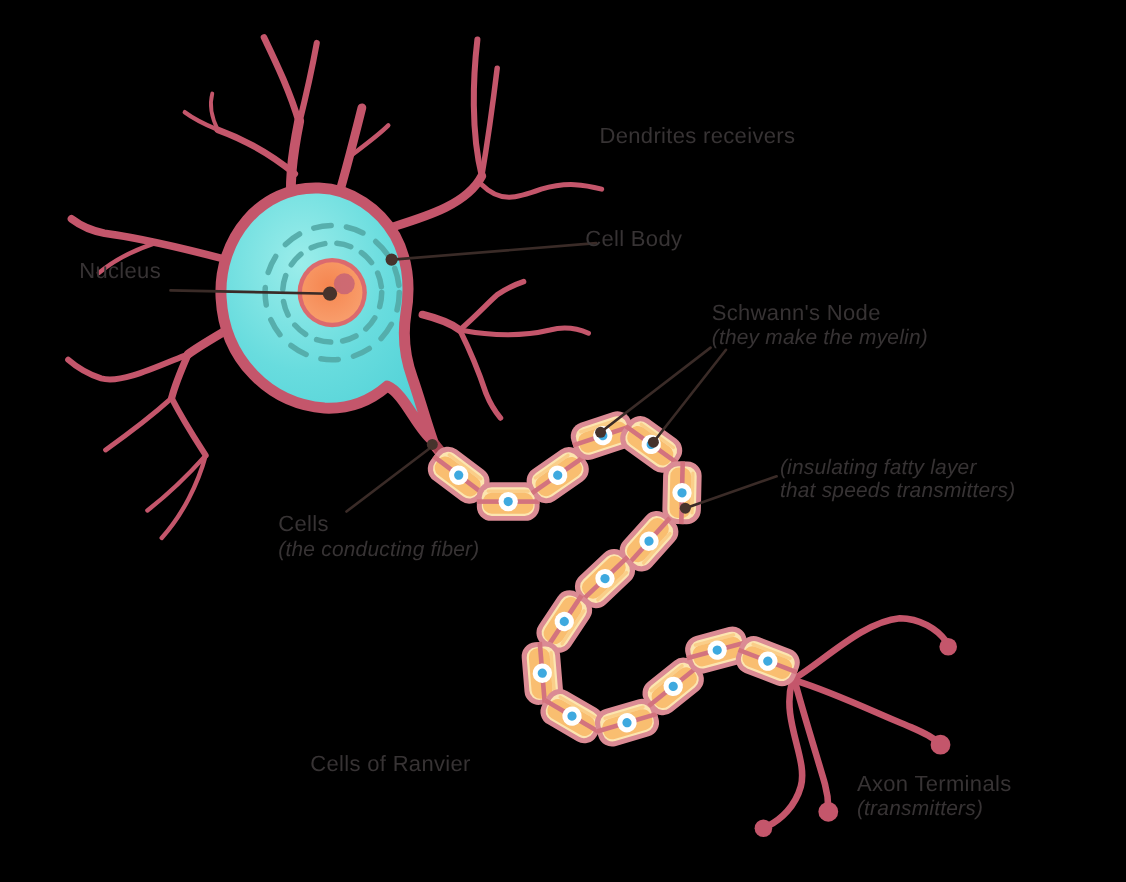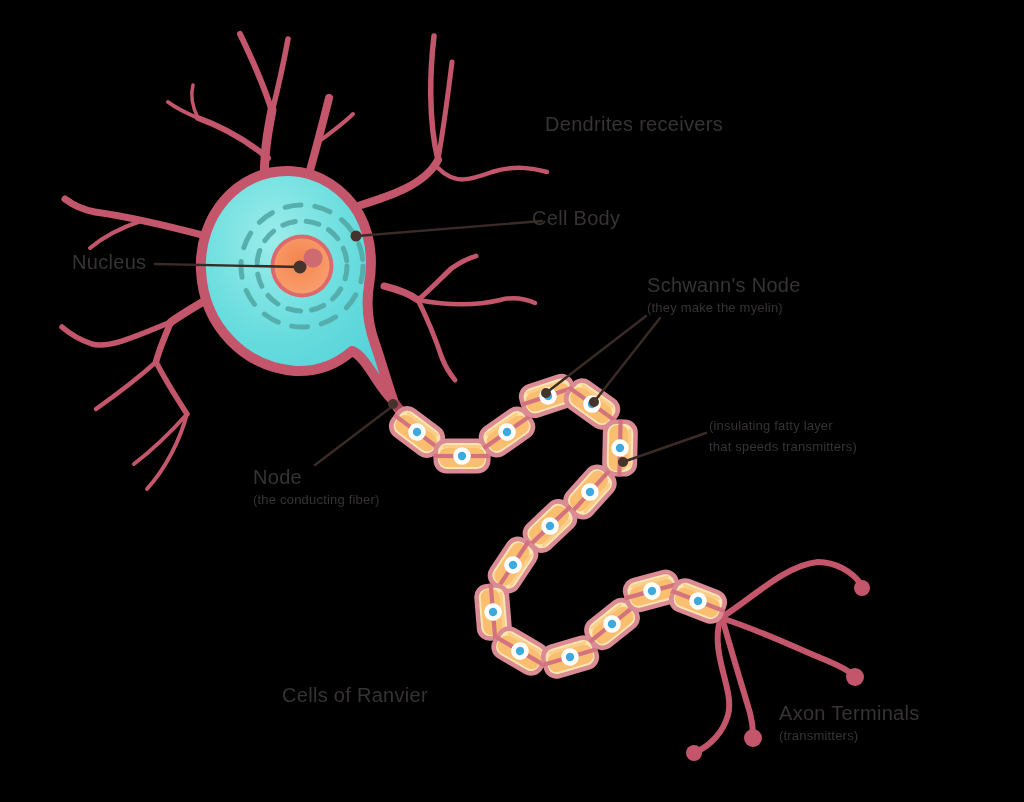--- a/index.html
+++ b/index.html
@@ -2,21 +2,21 @@
 <html><head>
 <meta charset="utf-8">
 <title>Neuron Diagram</title>
 <style>
   html,body{margin:0;padding:0;background:#000;}
   .stage{position:relative;width:1024px;height:802px;background:#000;overflow:hidden;
          font-family:"Liberation Sans",sans-serif;}
   .stage svg{position:absolute;left:0;top:0;}
   .label{position:absolute;white-space:nowrap;}
   .lt{font-size:20px;font-weight:500;letter-spacing:.3px;line-height:22px;}
-  .ls{font-size:13px;line-height:19px;margin-top:2px;letter-spacing:.2px;}
+  .ls{font-size:19px;font-style:italic;line-height:19px;margin-top:2px;letter-spacing:.2px;}
 </style>
 </head>
 <body>
 
 <div class="stage" style="background: rgb(0, 0, 0); color: rgb(55, 51, 52);">
   <svg id="fig" width="1024" height="802" viewBox="0 0 1024 802">
       <defs>
         <radialGradient id="gSoma" cx="38%" cy="30%" r="85%">
           <stop offset="0" stop-color="#9BEDEA"></stop>
           <stop offset="0.5" stop-color="#68DCDE"></stop>
@@ -218,36 +218,36 @@
     </svg>
 
   <div class="label" style="left: 545px; top: 113px;">
     <div class="lt">Dendrites receivers</div>
   </div>
 
   <div class="label" style="left: 532px; top: 207px;">
     <div class="lt">Cell Body</div>
   </div>
 
-  <div class="label" style="left: 72px; top: 251px;">
+  <div class="label" style="left: 72px; top: 236px;">
     <div class="lt">Nucleus</div>
   </div>
 
   <div class="label" style="left: 647px; top: 274px;">
     <div class="lt">Schwann's Node</div>
     <div class="ls">(they make the myelin)</div>
   </div>
 
   <div class="label" style="left: 709px; top: 414px;">
     <div class="ls">(insulating fatty layer</div>
     <div class="ls">that speeds transmitters)</div>
   </div>
 
   <div class="label" style="left: 253px; top: 466px;">
-    <div class="lt">Node</div>
+    <div class="lt">Cells</div>
     <div class="ls">(the conducting fiber)</div>
   </div>
 
   <div class="label" style="left: 282px; top: 684px;">
     <div class="lt">Cells of Ranvier</div>
   </div>
 
   <div class="label" style="left: 779px; top: 702px;">
     <div class="lt">Axon Terminals</div>
     <div class="ls">(transmitters)</div>

